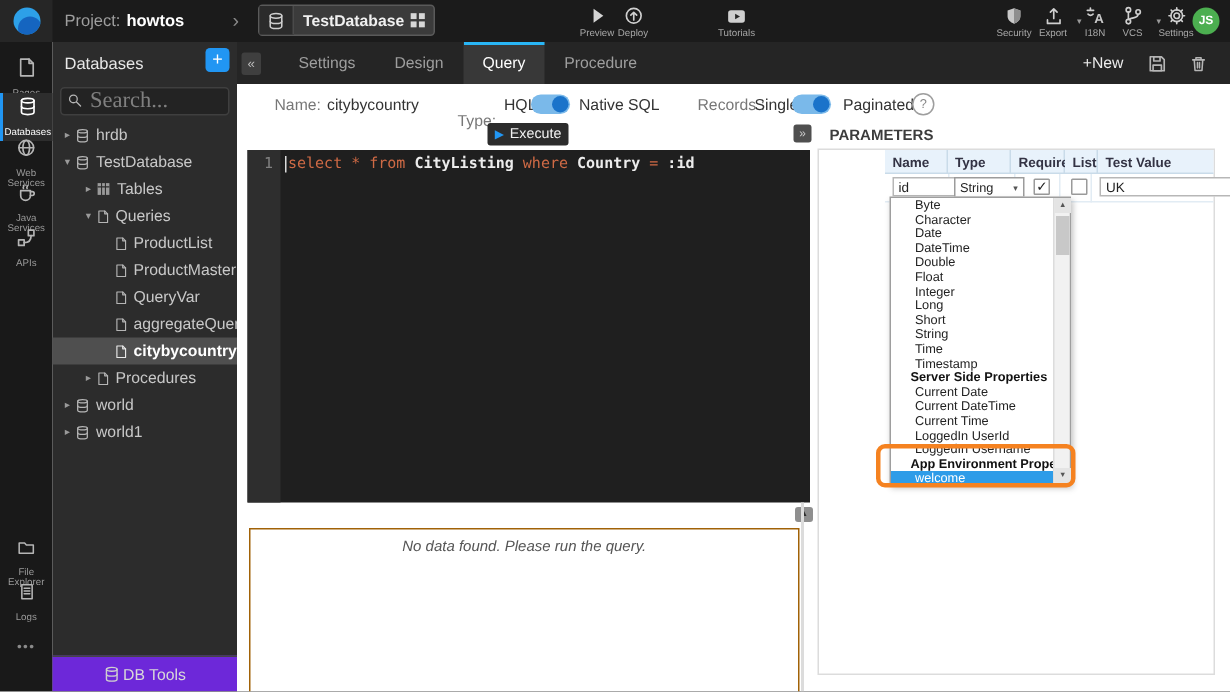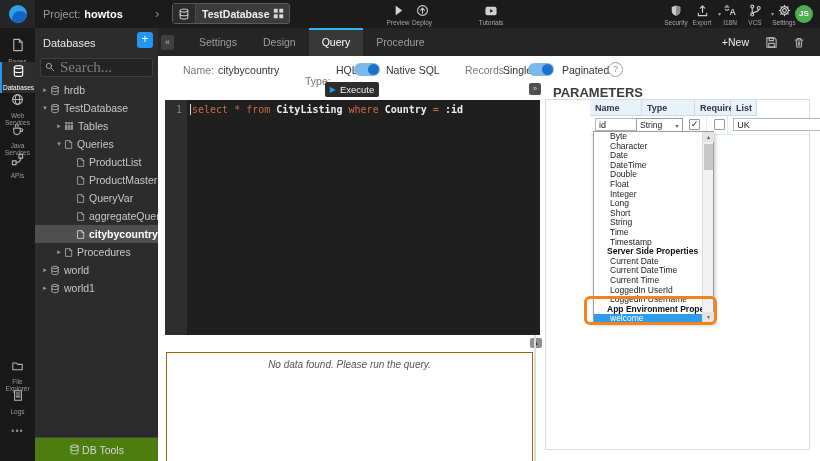--- a/index.html
+++ b/index.html
@@ -45,21 +45,21 @@
                 color:#bbb;font-size:15px;font-family:Liberation Serif, serif;}
   .search-input::placeholder{color:#808080;}
   .tree-rows{margin-top:4px;}
   .trow{height:18px;display:flex;align-items:center;color:#c8c8c8;font-size:10.5px;cursor:pointer;box-sizing:border-box;}
   .trow .caret{width:10px;font-size:7px;color:#9a9a9a;text-align:center;flex:none;}
   .trow .ticon{margin-right:4px;flex:none;display:flex;}
   .trow.lvl0{padding-left:5px;}
   .trow.lvl1{padding-left:19px;}
   .trow.lvl2{padding-left:41px;}
   .trow.sel{background:#4f4f4f;color:#fff;}
-  .tree-footer{position:absolute;left:0;bottom:0;width:123px;height:23px;background:#4d7c0f;border-top:1px solid #454545;
+  .tree-footer{position:absolute;left:0;bottom:0;width:123px;height:23px;background:#6d28d9;border-top:1px solid #454545;
                display:flex;align-items:center;justify-content:center;color:#d8d8d8;font-size:10.5px;gap:2px;}
 
   
   .tabstrip{position:absolute;left:158px;top:28px;width:662px;height:28px;background:#252525;display:flex;align-items:center;}
   .collapse-left{width:13px;height:15px;background:#3f3f3f;border-radius:2px;color:#bbb;font-size:9px;line-height:14px;
                  text-align:center;margin:0 12px 0 3px;flex:none;}
   .tab{padding:0 13px;height:28px;line-height:28px;font-size:10.5px;color:#9e9e9e;cursor:pointer;}
   .tab.active{color:#fff;background:#383838;box-shadow:inset 0 2px 0 #29b6f6;}
   .strip-spacer{flex:1;}
   .new-label{color:#ececec;font-size:10.5px;margin-right:16px;}
@@ -94,21 +94,21 @@
   .caret-bar{position:absolute;left:25px;top:4px;width:1px;height:11px;background:#dcdcdc;}
 
   .collapse-up{position:absolute;left:530px;top:338px;width:12px;height:10px;background:#8f8f8f;border-radius:2px;color:#2e2e2e;
                font-size:7px;line-height:10px;text-align:center;}
   .vdivider{position:absolute;left:534px;top:335px;width:2px;height:126px;background:#dcdcdc;}
 
   .results{position:absolute;left:166px;top:352px;width:367px;height:136px;border:1px solid #a16207;box-sizing:border-box;font-style:italic;}
   .results .msg{margin-top:6px;text-align:center;font-size:10px;color:#555;}
 
   
-  .params-title{position:absolute;left:553px;top:85px;font-size:13px;font-weight:bold;color:#3c3c3c;}
+  .params-title{position:absolute;left:553px;top:85px;font-size:10px;font-weight:bold;color:#3c3c3c;}
   .params-box{position:absolute;left:545px;top:99px;width:265px;height:351px;border:1px solid #dcdcdc;box-sizing:border-box;background:#fff;padding-left:44px;}
   .pt-row{display:flex;}
   .pt-head .pt-cell{height:16px;line-height:16px;background:#e8f2fb;border-right:1px solid #c9dbe9;border-bottom:1px solid #c9dbe9;
           font-size:9px;font-weight:bold;color:#334;padding-left:5px;box-sizing:border-box;}
   .pt-body .pt-cell{height:19px;border-right:1px solid #e2ecf4;border-bottom:1px solid #e2ecf4;box-sizing:border-box;position:relative;}
   .pt-cell.c0{width:52px;}.pt-cell.c1{width:53px;}.pt-cell.c2{width:36px;}.pt-cell.c3{width:26px;}
   .pt-cell.c4{width:98px;border-right:none;}
   .pinput{position:absolute;top:2px;height:13px;border:1px solid #b7b7b7;font-size:9px;color:#222;padding:0 3px;
           box-sizing:border-box;font-family:"Liberation Sans",sans-serif;outline:none;}
   .fake-select{position:absolute;left:3px;top:2px;width:47px;height:14px;border:1px solid #9c9c9c;background:#fff;
@@ -506,20 +506,21 @@
     <div class="msg">No data found. Please run the query.</div>
   </div>
 
   <div class="params-title">PARAMETERS</div>
   <div class="params-box">
     <div class="pt-row pt-head">
       <div class="pt-cell c0">Name</div>
       <div class="pt-cell c1">Type</div>
       <div class="pt-cell c2">Required</div>
       <div class="pt-cell c3">List</div>
+      <div class="pt-cell c4">Test Value</div>
     </div>
     <div class="pt-row pt-body">
       <div class="pt-cell c0">
           <input class="pinput" style="left: 5px; width: 60px;" value="id">
         </div>
       <div class="pt-cell c1">
         <div class="fake-select">
           <span class="sval">String</span>
           <span class="sarrow">▾</span>
         </div>

